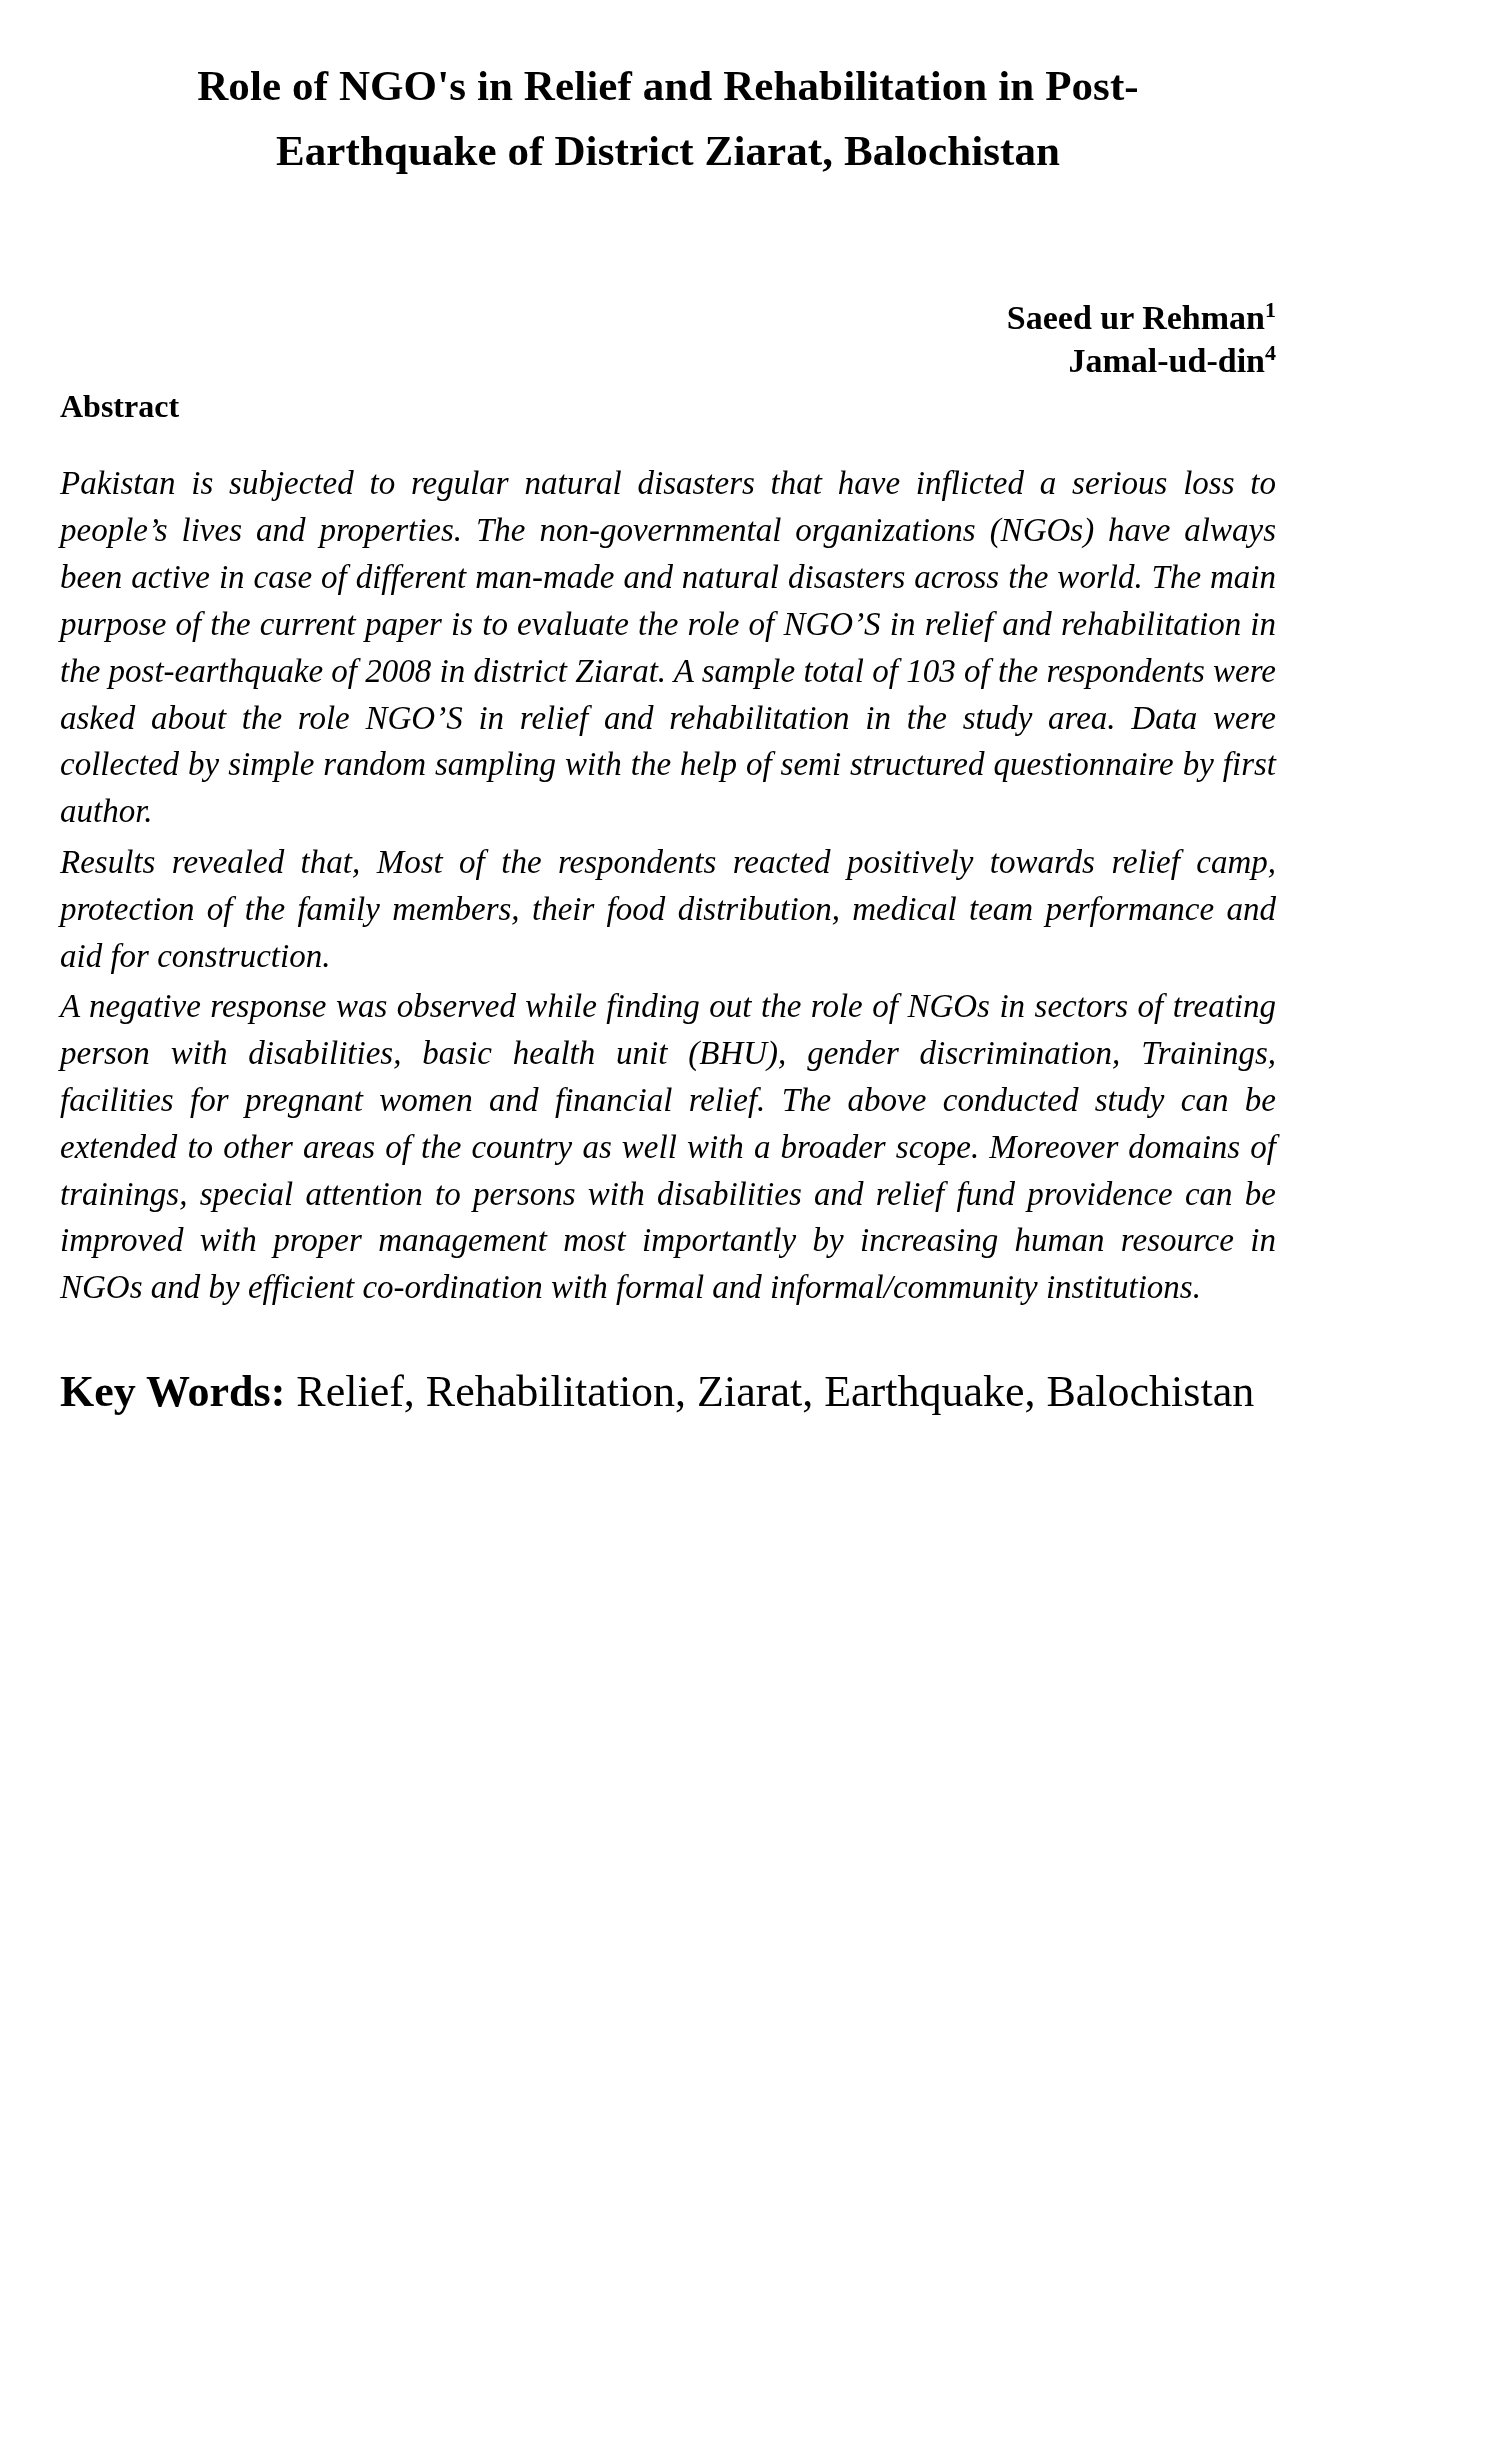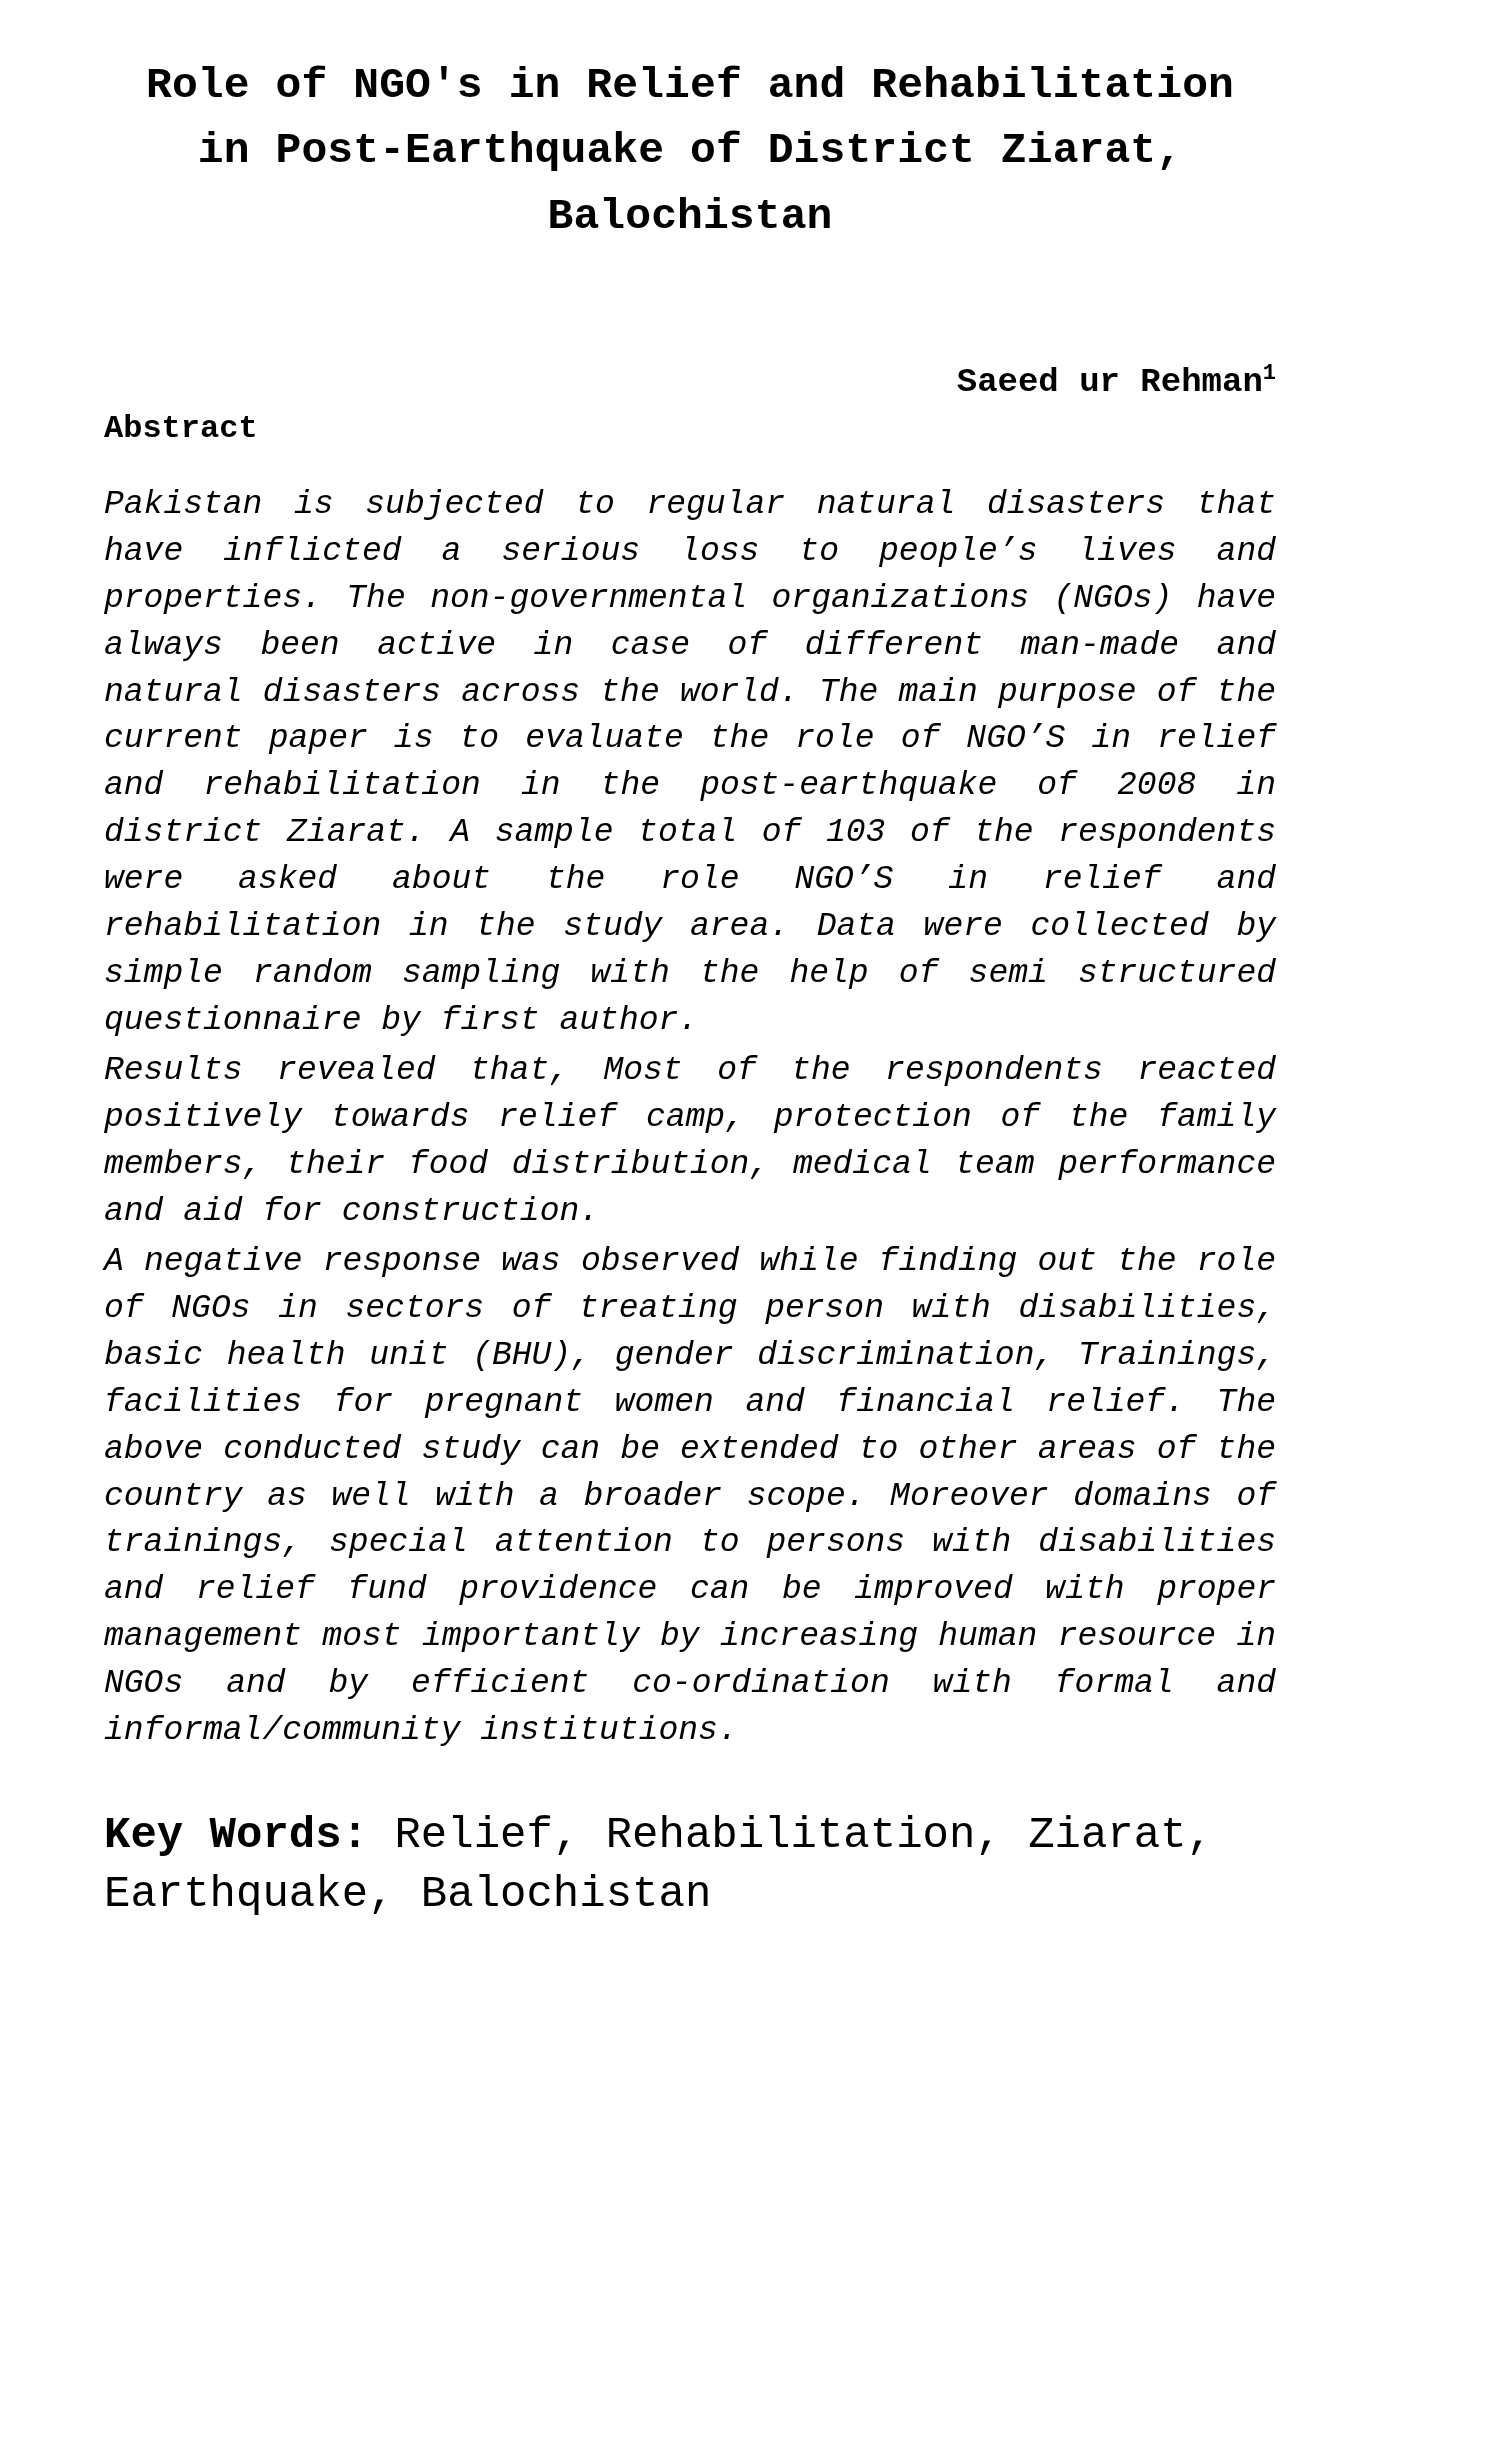--- a/index.html
+++ b/index.html
@@ -10,23 +10,22 @@
   body {
     width: 1488px;
     min-height: 2462px;
     font-family: "Liberation Serif", "DejaVu Serif", serif;
     color: #000000;
   }
   .page {
     width: 1364px;
     min-height: 2462px;
     box-sizing: border-box;
-    padding: 40px 88px 37px 104px;
+    padding: 40px 88px 37px 60px;
     position: relative;
-    font-family: Liberation Mono, monospace;
   }
   .title {
     font-size: 43px;
     font-weight: bold;
     text-align: center;
     line-height: 1.52;
     letter-spacing: 0.1px;
     margin: 0 37px 0 37px;
     padding-top: 13px;
   }
@@ -80,20 +79,23 @@
 <body>
 
 <div class="page">
 
   <h1 class="title">Role of NGO's in Relief and Rehabilitation in Post-Earthquake of District Ziarat, Balochistan</h1>
 
   <div class="authors">
     <div>
       <span>Saeed ur Rehman</span><sup>1</sup>
     </div>
+    <div>
+      <span>Jamal-ud-din</span><sup>4</sup>
+    </div>
   </div>
 
   <div class="abstract-heading">Abstract</div>
 
   <div class="abstract-body">
     <p>Pakistan is subjected to regular natural disasters that have inflicted a serious loss to people’s lives and properties. The non-governmental organizations (NGOs) have always been active in case of different man-made and natural disasters across the world. The main purpose of the current paper is to evaluate the role of NGO’S in relief and rehabilitation in the post-earthquake of 2008 in district Ziarat. A sample total of 103 of the respondents were asked about the role NGO’S in relief and rehabilitation in the study area. Data were collected by simple random sampling with the help of semi structured questionnaire by first author.</p>
     <p>Results revealed that, Most of the respondents reacted positively towards relief camp, protection of the family members, their food distribution, medical team performance and aid for construction.</p>
     <p>A negative response was observed while finding out the role of NGOs in sectors of treating person with disabilities, basic health unit (BHU), gender discrimination, Trainings, facilities for pregnant women and financial relief. The above conducted study can be extended to other areas of the country as well with a broader scope. Moreover domains of trainings, special attention to persons with disabilities and relief fund providence can be improved with proper management most importantly by increasing human resource in NGOs and by efficient co-ordination with formal and informal/community institutions.</p>
   </div>
 

